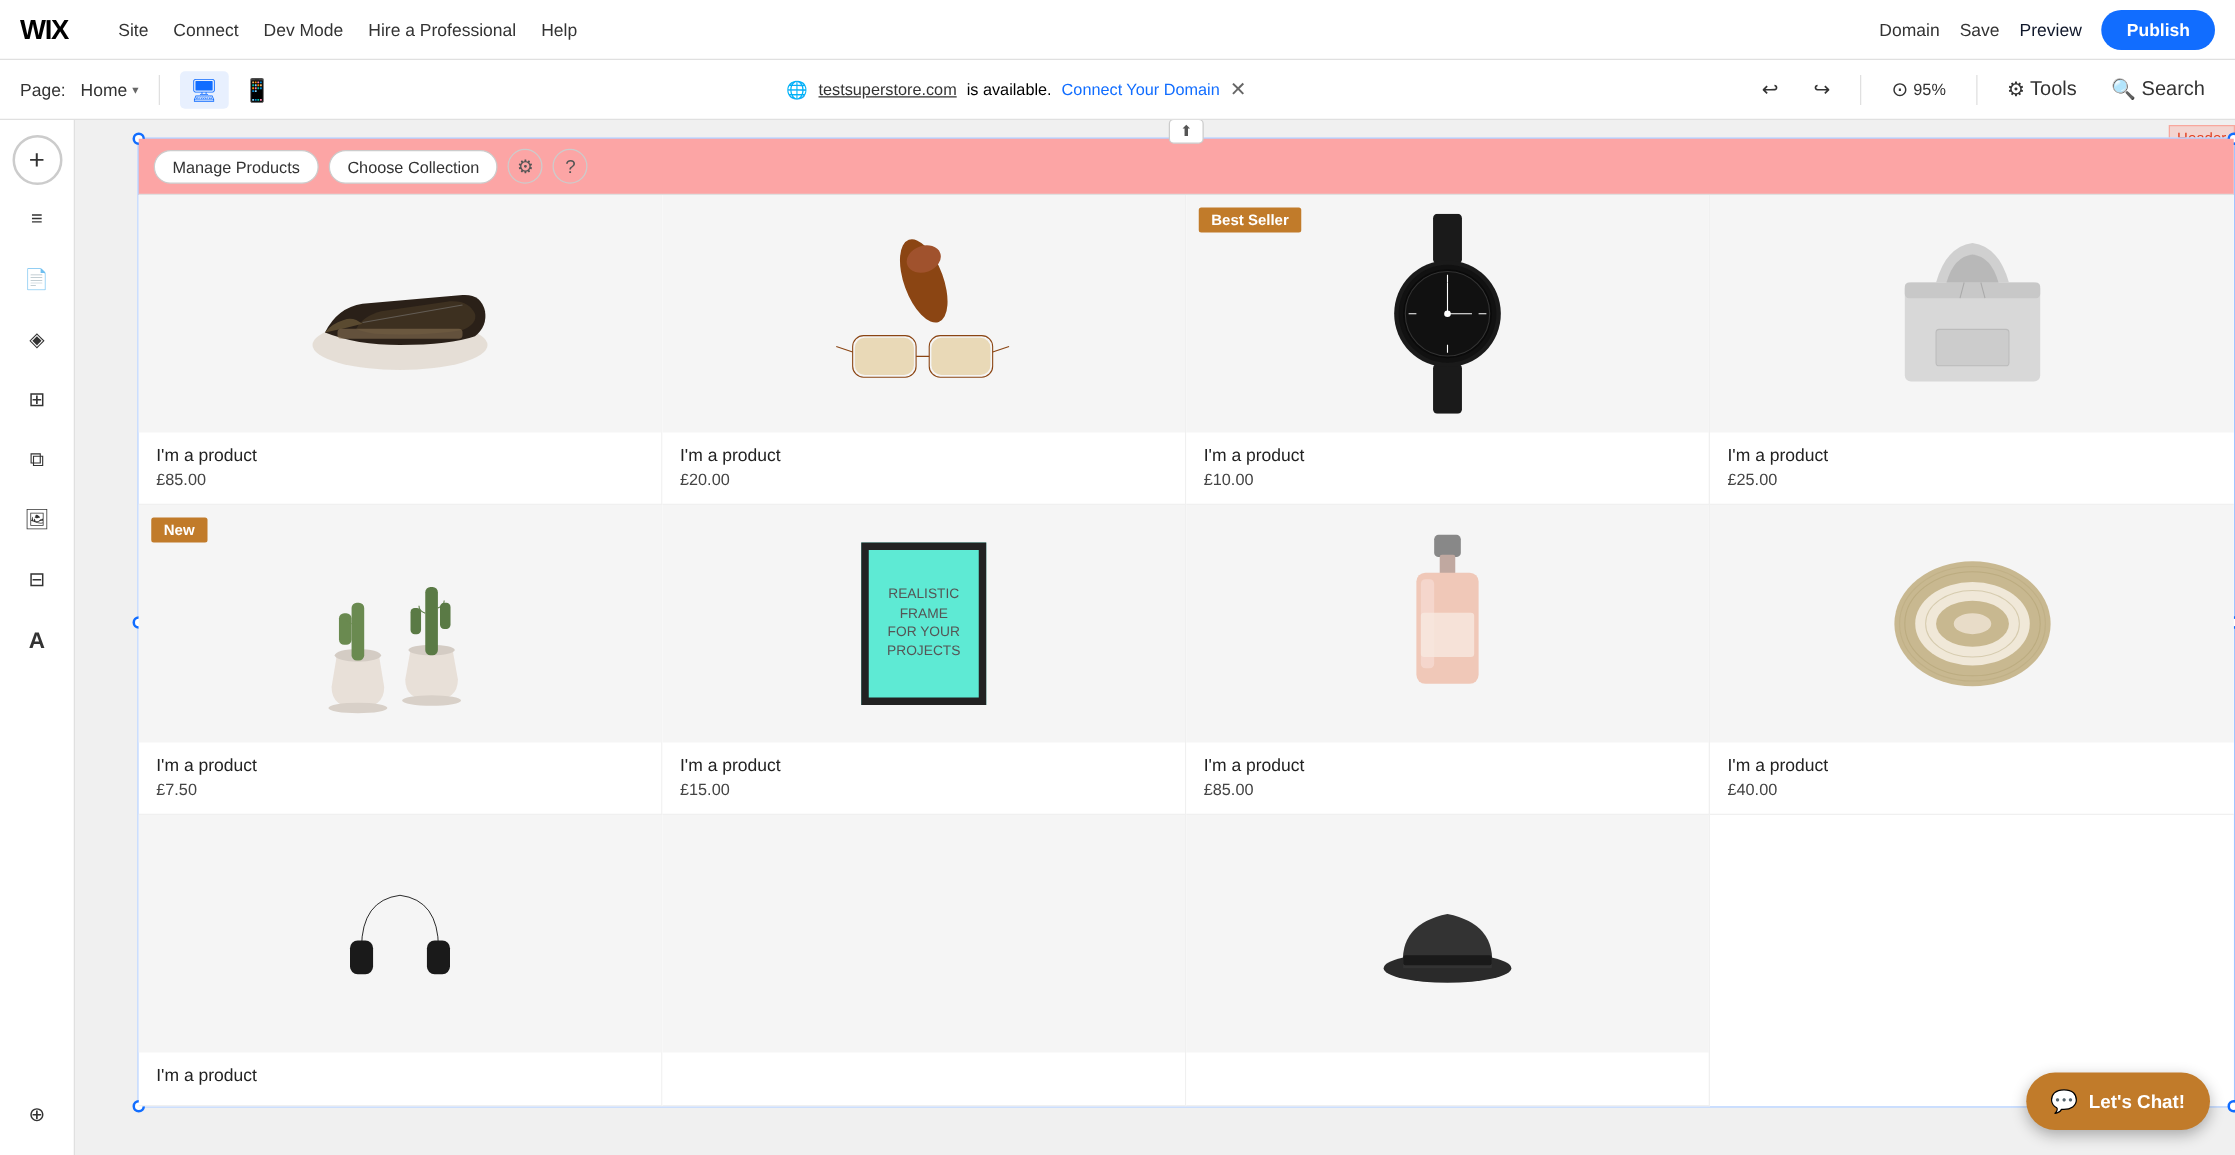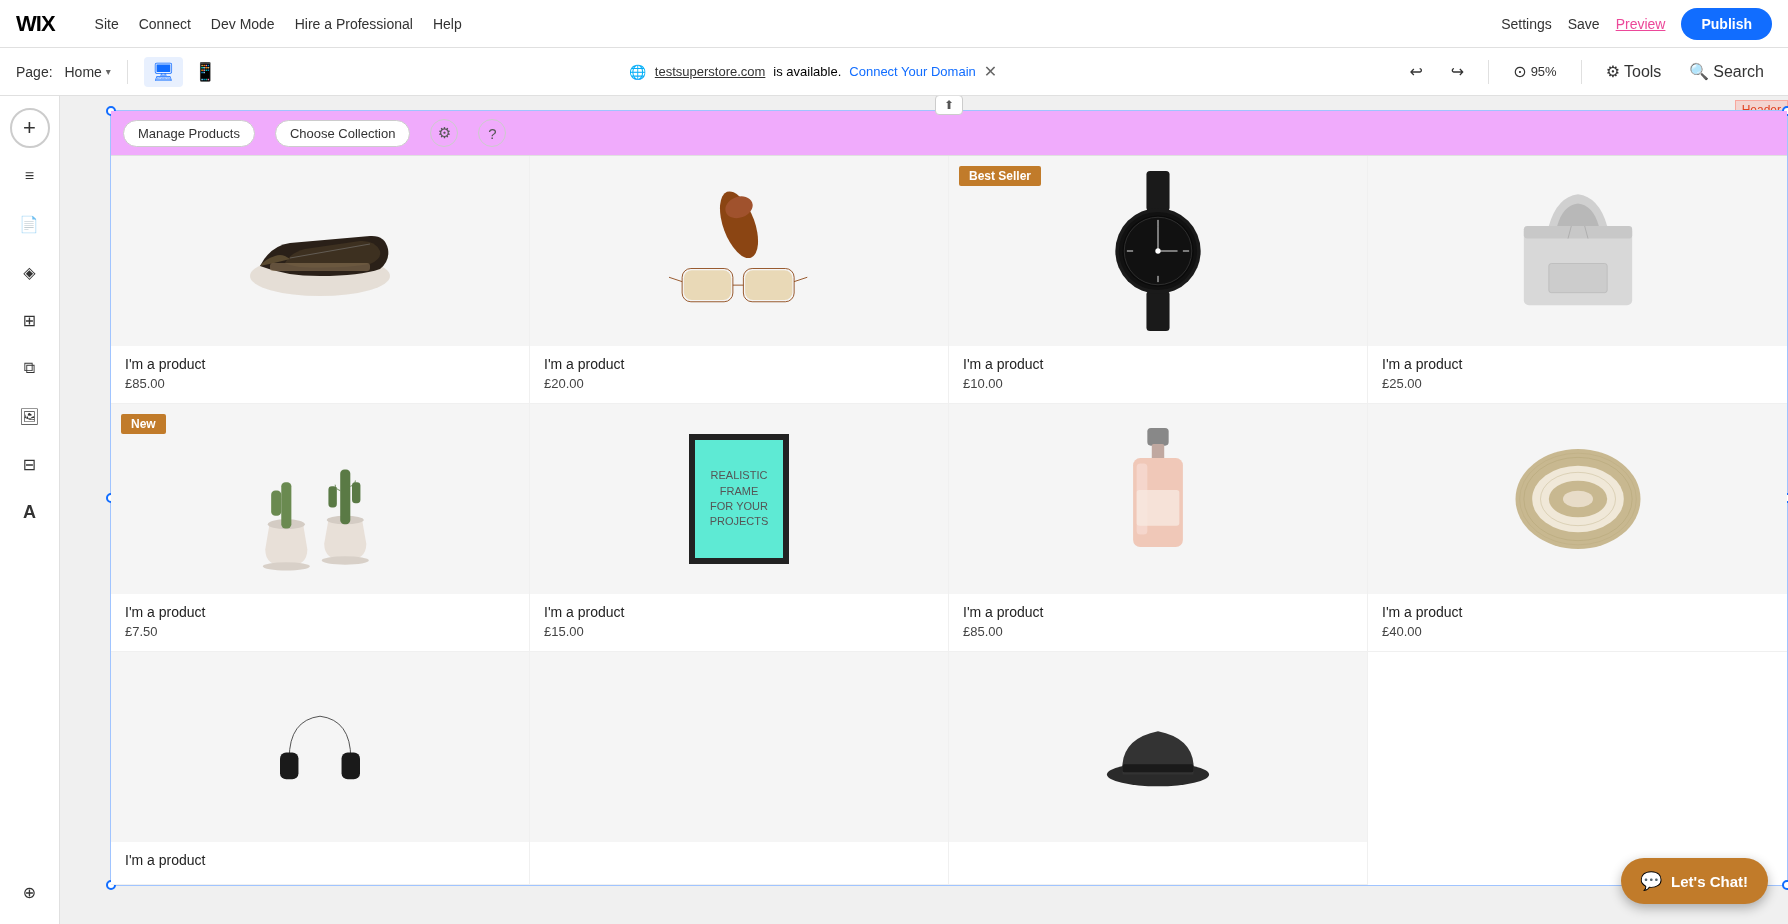--- a/index.html
+++ b/index.html
@@ -41,23 +41,22 @@
       color: #333;
       cursor: pointer;
     }
     .btn-save {
       font-size: 14px;
       color: #333;
       cursor: pointer;
     }
     .btn-preview {
       font-size: 14px;
-      color: #ec4899;
-      cursor: pointer;
-      text-decoration: underline;
+      color: #0f172a;
+      cursor: pointer;
     }
     .btn-publish {
       background: #116dff;
       color: #fff;
       border: none;
       border-radius: 20px;
       padding: 8px 20px;
       font-size: 14px;
       font-weight: 600;
       cursor: pointer;
@@ -204,23 +203,23 @@
       left: 50px;
       right: 0;
       background: #fff;
       border: 1px solid #a0c4ff;
     }
 
     
     .grid-toolbar {
       display: flex;
       align-items: center;
-      gap: 20px;
+      gap: 8px;
       padding: 8px 12px;
-      background: #f0abfc;
+      background: #fca5a5;
       border-bottom: 1px solid #e0e0e0;
       position: relative;
     }
     .grid-toolbar-btn {
       background: #fff;
       border: 1px solid #ccc;
       border-radius: 20px;
       padding: 5px 14px;
       font-size: 13px;
       cursor: pointer;
@@ -360,21 +359,21 @@
 
 <div class="top-nav">
   <span class="wix-logo">WIX</span>
   <span class="nav-item">Site</span>
   <span class="nav-item">Connect</span>
   <span class="nav-item">Dev Mode</span>
   <span class="nav-item">Hire a Professional</span>
   <span class="nav-item">Help</span>
   <div class="nav-spacer"></div>
   <div class="nav-right">
-    <span class="btn-upgrade">Settings</span>
+    <span class="btn-upgrade">Domain</span>
     <span class="btn-save">Save</span>
     <span class="btn-preview">Preview</span>
     <button class="btn-publish">Publish</button>
   </div>
 </div>
 
 <div class="second-toolbar">
   <div class="page-selector">
     <span>Page:</span>&nbsp;
     <span>Home</span>

